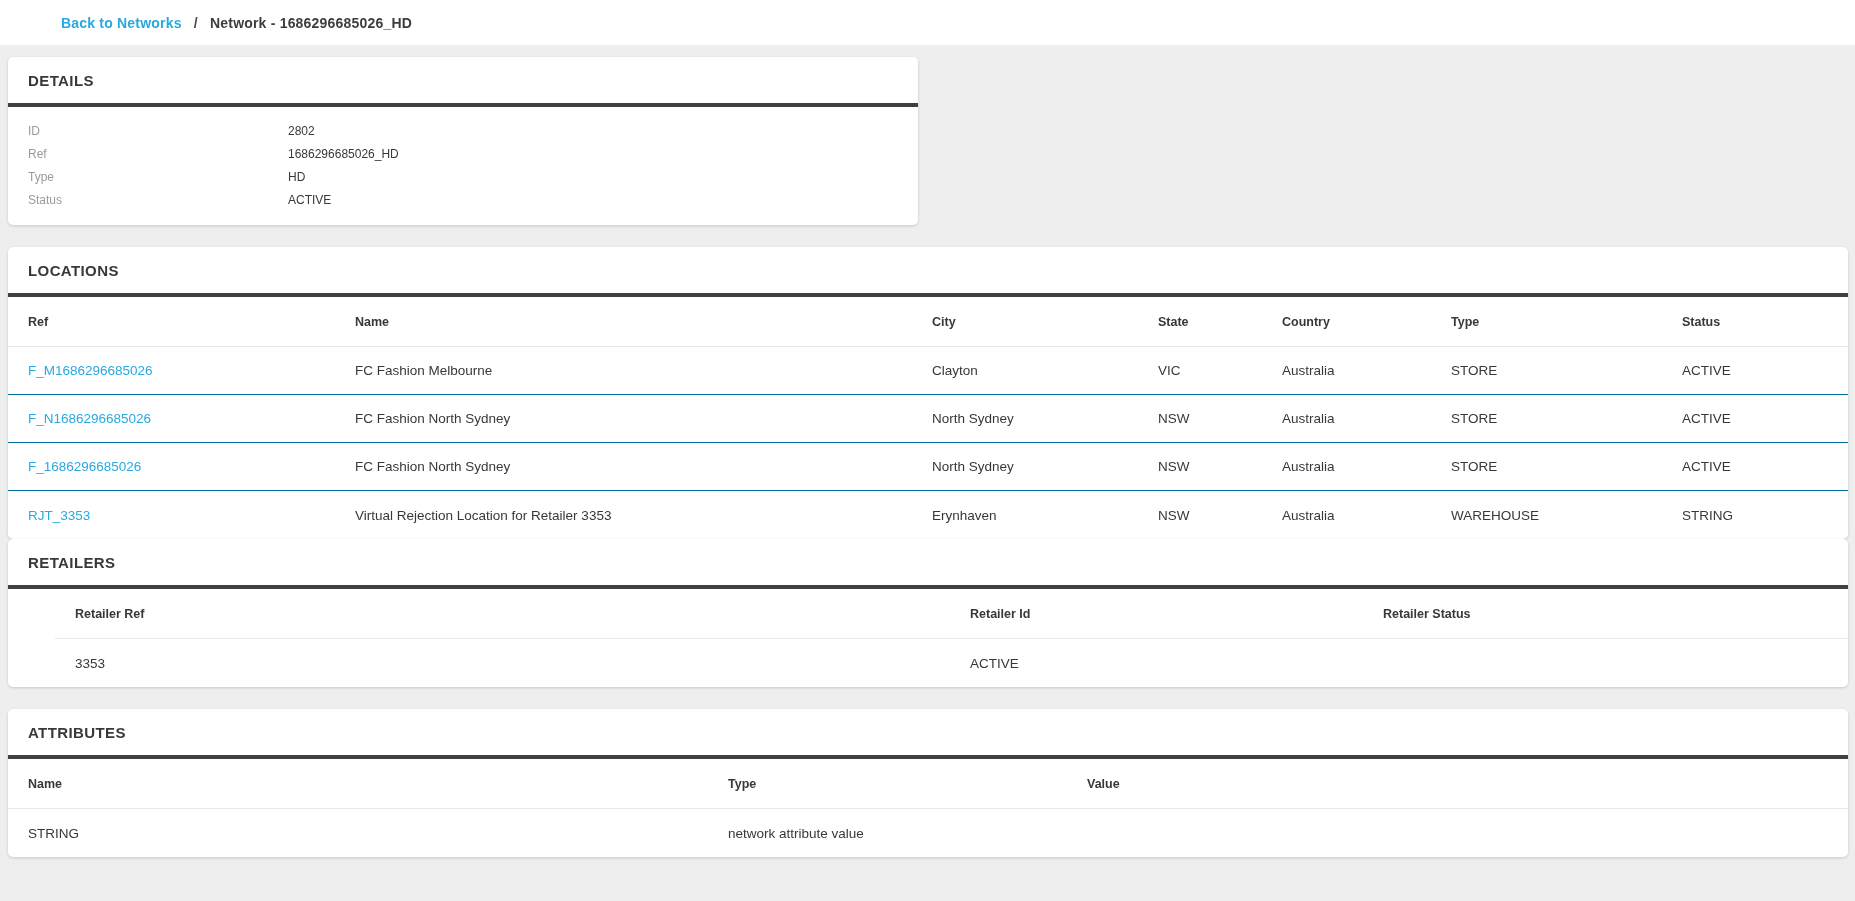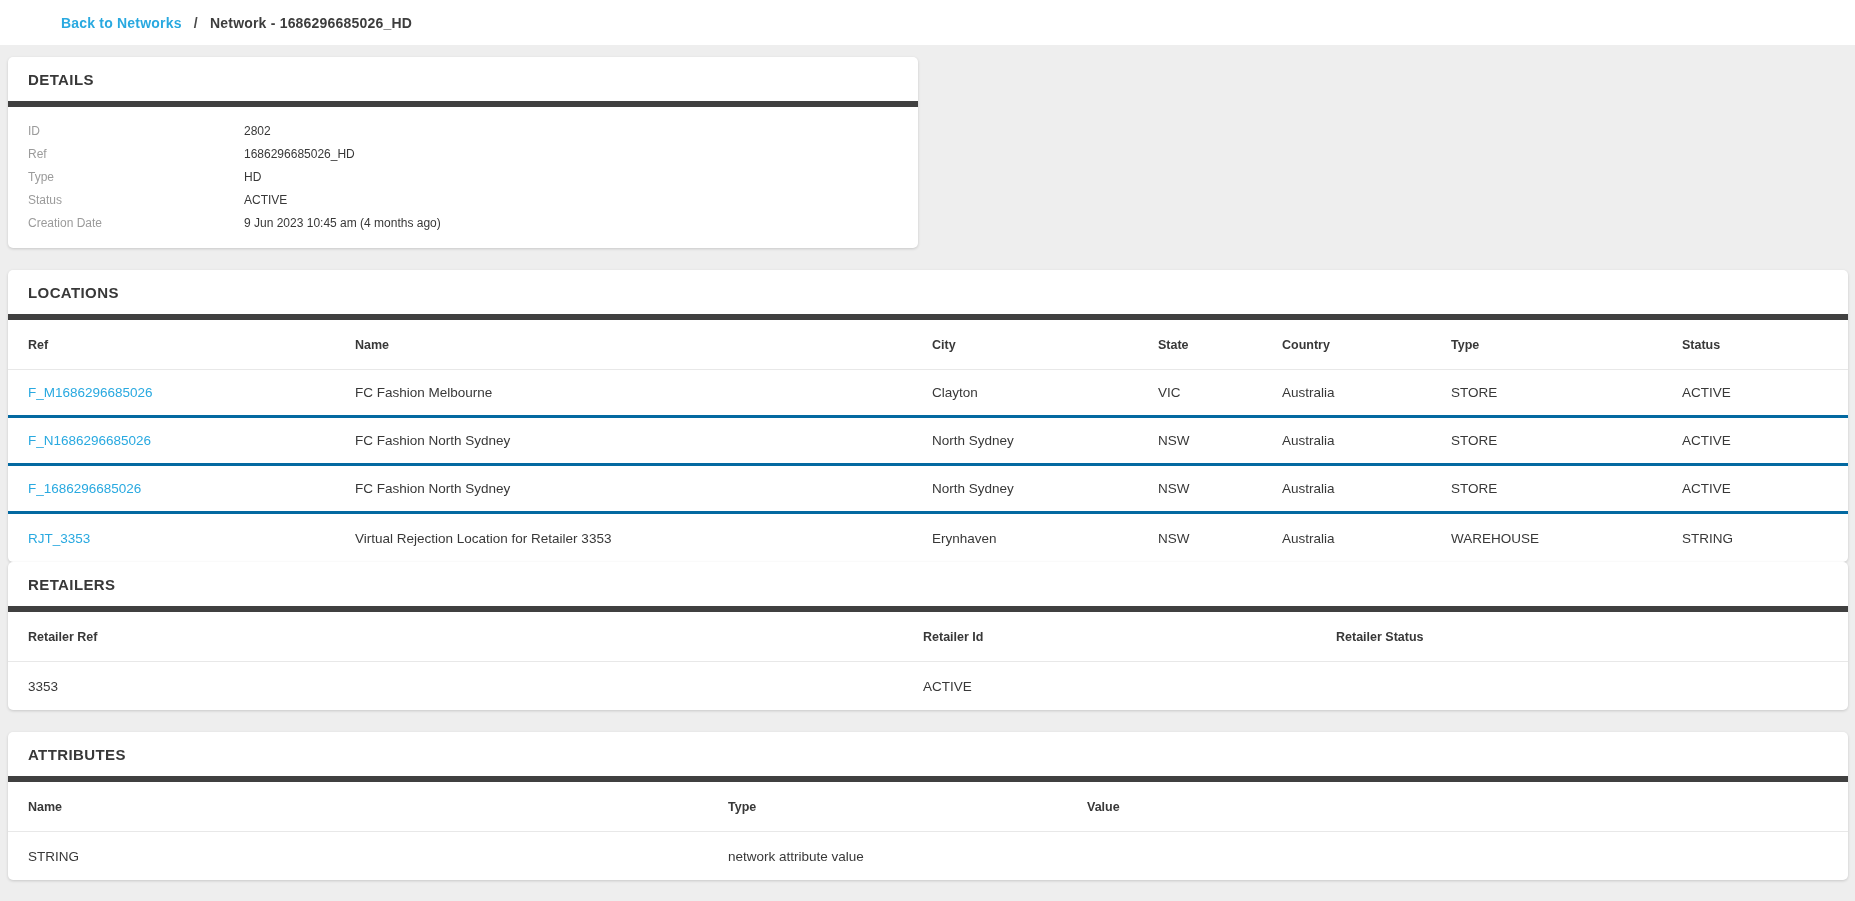--- a/index.html
+++ b/index.html
@@ -35,51 +35,51 @@
   }
   .card-title {
     height: 50px;
     display: flex;
     align-items: center;
     padding: 0 20px;
     font-size: 15px;
     font-weight: 700;
     letter-spacing: .4px;
     color: #383838;
-    border-bottom: 6px solid #404040;
+    border-bottom: 4px solid #404040;
   }
 
   
   #details-card { width: 910px; margin-top: 12px; margin-bottom: 22px; }
   .details-body { padding: 12px 0 14px 0; }
-  .detail-row { display: flex; align-items: center; height: 23px; padding-left: 20px; }
+  .detail-row { display: flex; align-items: center; height: 23px; padding-left: 20px; gap: 44px; }
   .detail-label { width: 216px; font-size: 12px; color: #9b9b9b; }
   .detail-value { font-size: 12px; color: #383838; }
 
   
   .grid-row { display: grid; align-items: center; padding-left: 20px; }
   .thead {
     height: 50px;
     font-size: 12.5px;
     font-weight: 700;
     color: #383838;
     border-bottom: 1px solid #e8e8e8;
   }
   .trow {
     height: 48px;
     font-size: 13.5px;
     color: #383838;
-    border-bottom: 3px solid #0369a1;
+    border-bottom: 1px solid #0369a1;
   }
   .trow:last-child { border-bottom: none; }
   .cell { padding-right: 12px; white-space: nowrap; overflow: hidden; }
   .link { color: #29a9e0; cursor: pointer; text-decoration: none; }
 
   .loc-grid { grid-template-columns: 327px 577px 226px 124px 169px 231px 1fr; }
-  .ret-grid { grid-template-columns: 895px 413px 1fr; }
+  .ret-grid { grid-template-columns: 895px 413px 1fr; margin-left: 47px; }
   .att-grid { grid-template-columns: 700px 359px 1fr; }
 
   #locations-card { }
   #retailers-card { margin-bottom: 22px; }
   #attributes-card { margin-bottom: 15px; }
 </style>
 </head>
 <body>
 
 <div class="topbar">
@@ -101,24 +101,20 @@
       <span class="detail-label">Ref</span>
       <span class="detail-value">1686296685026_HD</span>
     </div>
     <div class="detail-row">
       <span class="detail-label">Type</span>
       <span class="detail-value">HD</span>
     </div>
     <div class="detail-row">
       <span class="detail-label">Status</span>
       <span class="detail-value">ACTIVE</span>
-    </div>
-    <div class="detail-row">
-      <span class="detail-label">Creation Date</span>
-      <span class="detail-value">9 Jun 2023 10:45 am (4 months ago)</span>
     </div>
   </div>
 </section>
 
 <section class="card" id="locations-card">
   <div class="card-title">LOCATIONS</div>
 
   <div class="grid-row loc-grid thead">
     <div class="cell">Ref</div>
     <div class="cell">Name</div>

